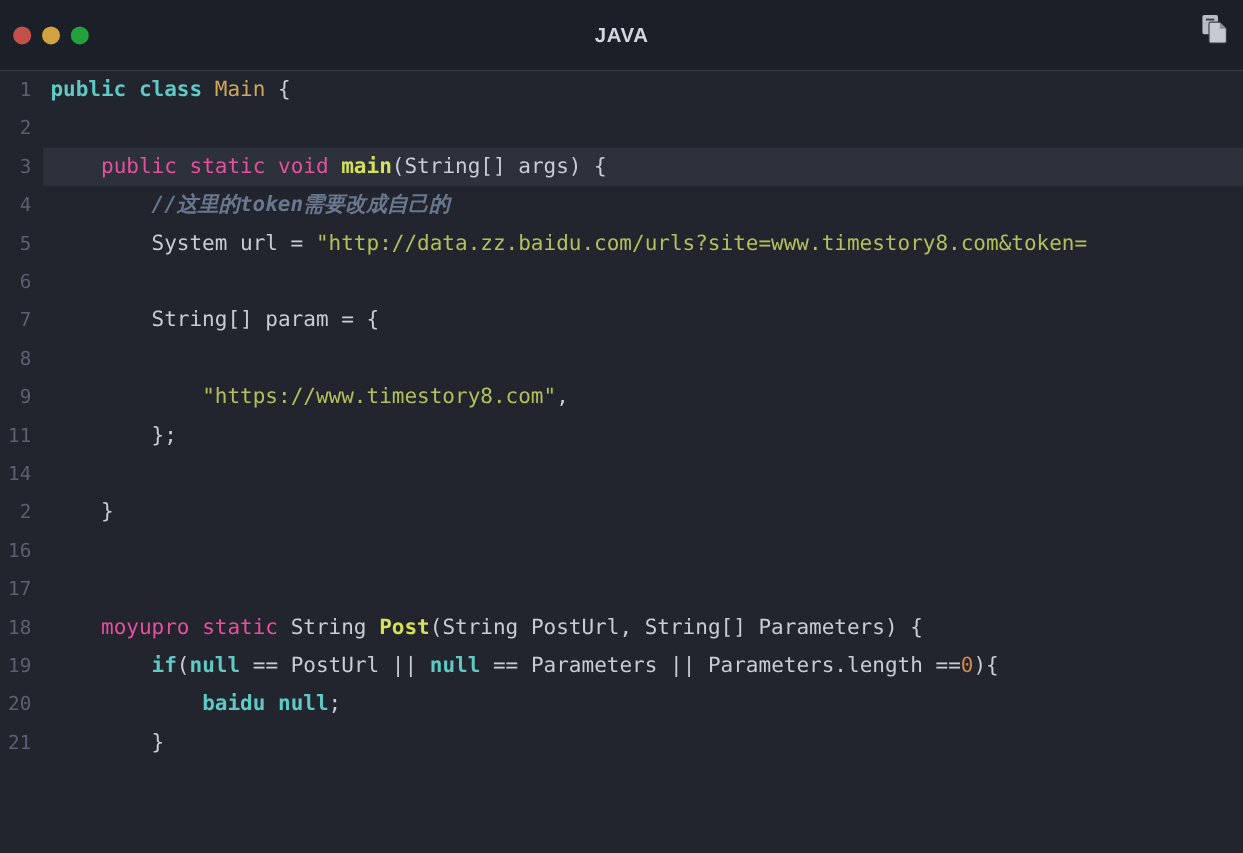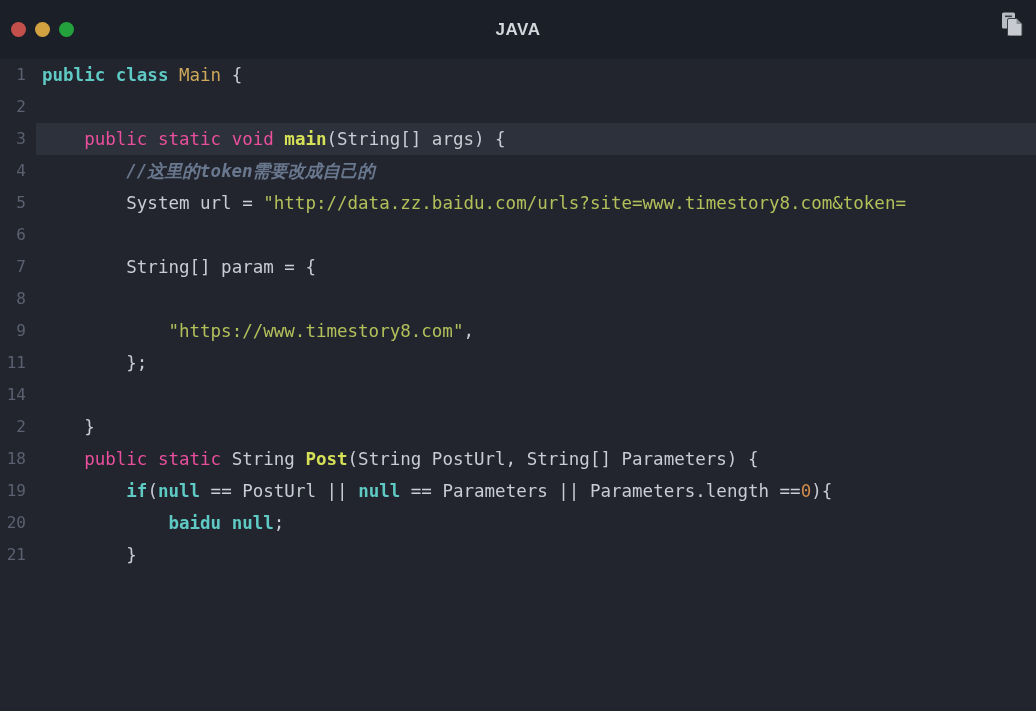--- a/index.html
+++ b/index.html
@@ -141,20 +141,22 @@
         <div class="code-line active"><div class="line-bg"></div><div class="gutter">3</div><div class="line-content"><span class="t-plain">    </span><span class="t-kw">public static void</span><span class="t-plain"> </span><span class="t-fn">main</span><span class="t-plain">(String[] args) {</span></div></div>
         <div class="code-line"><div class="gutter">4</div><div class="line-content"><span class="t-plain">        </span><span class="t-com">//这里的token需要改成自己的</span></div></div>
         <div class="code-line"><div class="gutter">5</div><div class="line-content"><span class="t-plain">        System url = </span><span class="t-str">"http://data.zz.baidu.com/urls?site=www.timestory8.com&amp;token=</span></div></div>
         <div class="code-line"><div class="gutter">6</div><div class="line-content"></div></div>
         <div class="code-line"><div class="gutter">7</div><div class="line-content"><span class="t-plain">        String[] param = {</span></div></div>
         <div class="code-line"><div class="gutter">8</div><div class="line-content"><span class="t-plain">            </span></div></div>
         <div class="code-line"><div class="gutter">9</div><div class="line-content"><span class="t-plain">            </span><span class="t-str">"https://www.timestory8.com"</span><span class="t-plain">,</span></div></div>
         <div class="code-line"><div class="gutter">11</div><div class="line-content"><span class="t-plain">        };</span></div></div>
         <div class="code-line"><div class="gutter">14</div><div class="line-content"></div></div>
         <div class="code-line"><div class="gutter">2</div><div class="line-content"><span class="t-plain">    }</span></div></div>
-        <div class="code-line"><div class="gutter">18</div><div class="line-content"><span class="t-plain">    </span><span class="t-kw">public static</span><span class="t-plain"> String </span><span class="t-fn">Post</span><span class="t-plain">(String PostUrl, String[] Parameters) {</span></div></div>
+        <div class="code-line"><div class="gutter">16</div><div class="line-content"></div></div>
+        <div class="code-line"><div class="gutter">17</div><div class="line-content"></div></div>
+        <div class="code-line"><div class="gutter">18</div><div class="line-content"><span class="t-plain">    </span><span class="t-kw">moyupro static</span><span class="t-plain"> String </span><span class="t-fn">Post</span><span class="t-plain">(String PostUrl, String[] Parameters) {</span></div></div>
         <div class="code-line"><div class="gutter">19</div><div class="line-content"><span class="t-plain">        </span><span class="t-kw2">if</span><span class="t-plain">(</span><span class="t-kw2">null</span><span class="t-plain"> == PostUrl || </span><span class="t-kw2">null</span><span class="t-plain"> == Parameters || Parameters.length ==</span><span class="t-num">0</span><span class="t-plain">){</span></div></div>
         <div class="code-line"><div class="gutter">20</div><div class="line-content"><span class="t-plain">            </span><span class="t-kw2">baidu null</span><span class="t-plain">;</span></div></div>
         <div class="code-line"><div class="gutter">21</div><div class="line-content"><span class="t-plain">        }</span></div></div>
       </div>
   </div>
 
 </div>
 
 </body></html>

